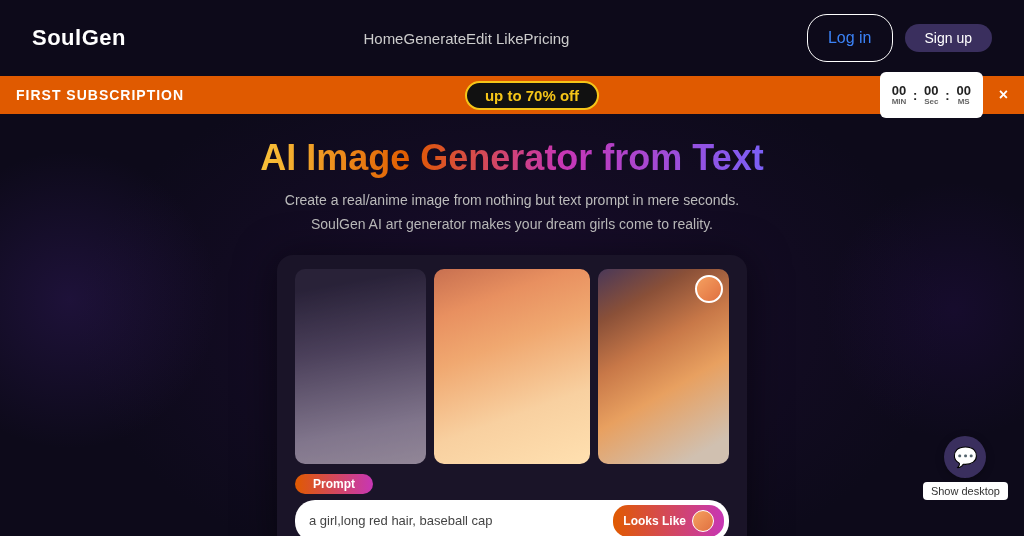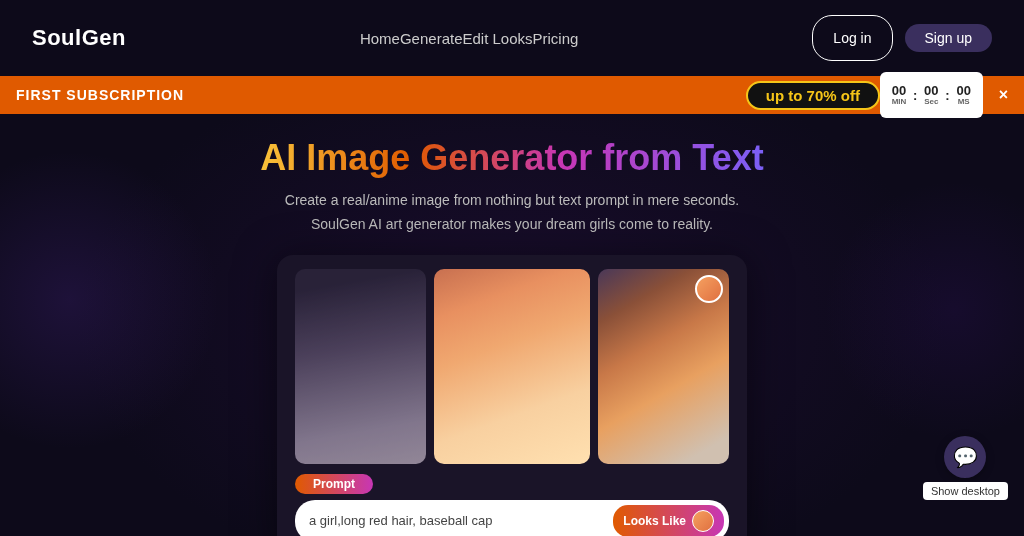--- a/index.html
+++ b/index.html
@@ -45,26 +45,26 @@
       font-size: 15px;
       text-decoration: none;
       cursor: pointer;
     }
     .navbar-actions {
       display: flex;
       gap: 12px;
       align-items: center;
     }
     .btn-login {
-      color: #ffffff;
+      color: #3b82f6;
       background: transparent;
       border: 1.5px solid #fff;
       border-radius: 20px;
       padding: 14px 20px;
-      font-size: 14px;
+      font-size: 16px;
       cursor: pointer;
     }
     .btn-signup {
       color: #fff;
       background: #3a2f5e;
       border: none;
       border-radius: 20px;
       padding: 6px 20px;
       font-size: 14px;
       cursor: pointer;
@@ -83,21 +83,21 @@
     .promo-label {
       color: #fff;
       font-weight: 800;
       font-size: 14px;
       letter-spacing: 1px;
       flex: 0 0 auto;
     }
     .promo-center {
       flex: 1;
       display: flex;
-      justify-content: flex-end;
+      justify-content: center;
       align-items: center;
     }
     .promo-badge {
       background: #111;
       color: #fff;
       font-size: 15px;
       font-weight: 700;
       padding: 4px 18px;
       border-radius: 20px;
       border: 2px solid #f5c518;
@@ -327,21 +327,21 @@
 
 <div class="bg-gradient"></div>
 <div class="glow-left"></div>
 <div class="glow-right"></div>
 
 <nav class="navbar">
   <div class="navbar-logo">SoulGen</div>
   <div class="navbar-nav">
     <a>Home</a>
     <a>Generate</a>
-    <a>Edit Looks</a>
+    <a>Edit Like</a>
     <a>Pricing</a>
   </div>
   <div class="navbar-actions">
     <button class="btn-login">Log in</button>
     <button class="btn-signup">Sign up</button>
   </div>
 </nav>
 
 <div class="promo-banner">
   <div class="promo-label">FIRST SUBSCRIPTION</div>

